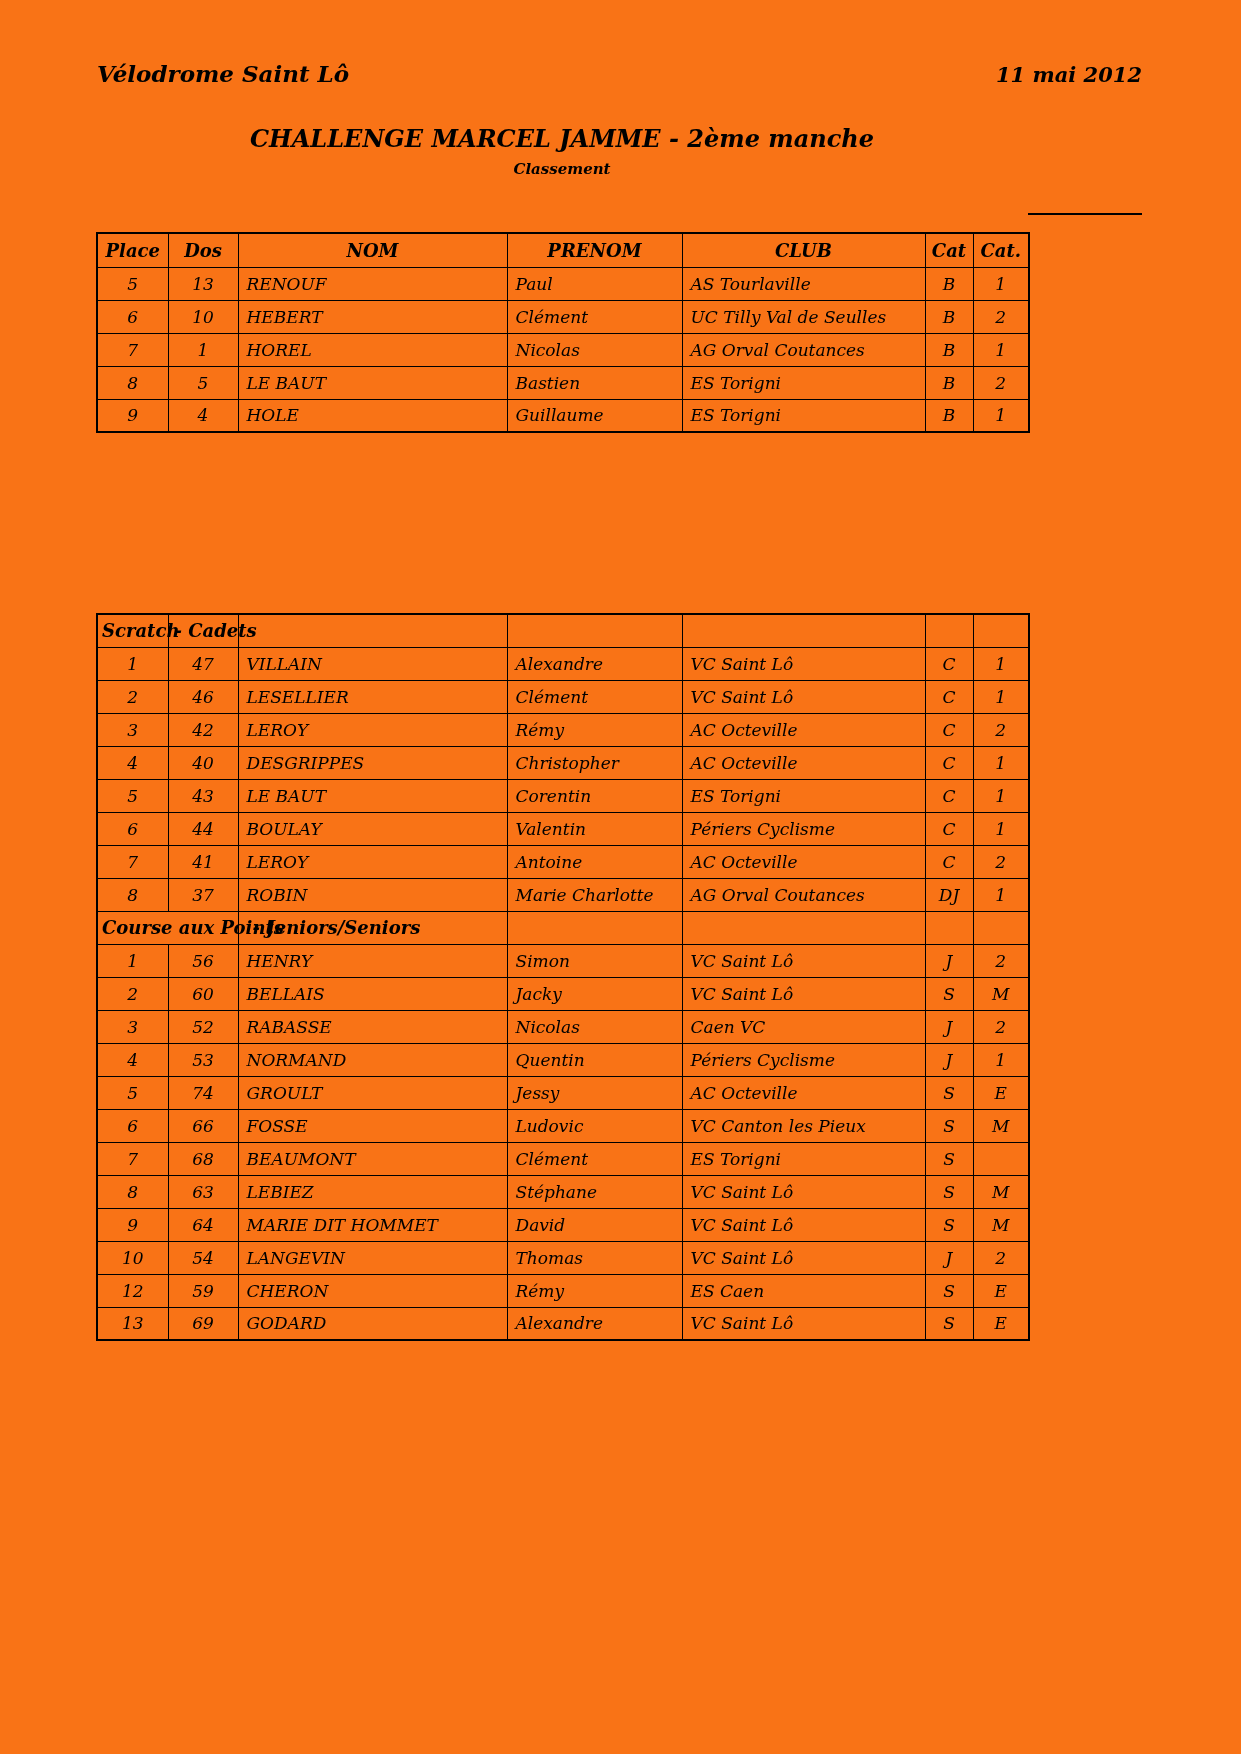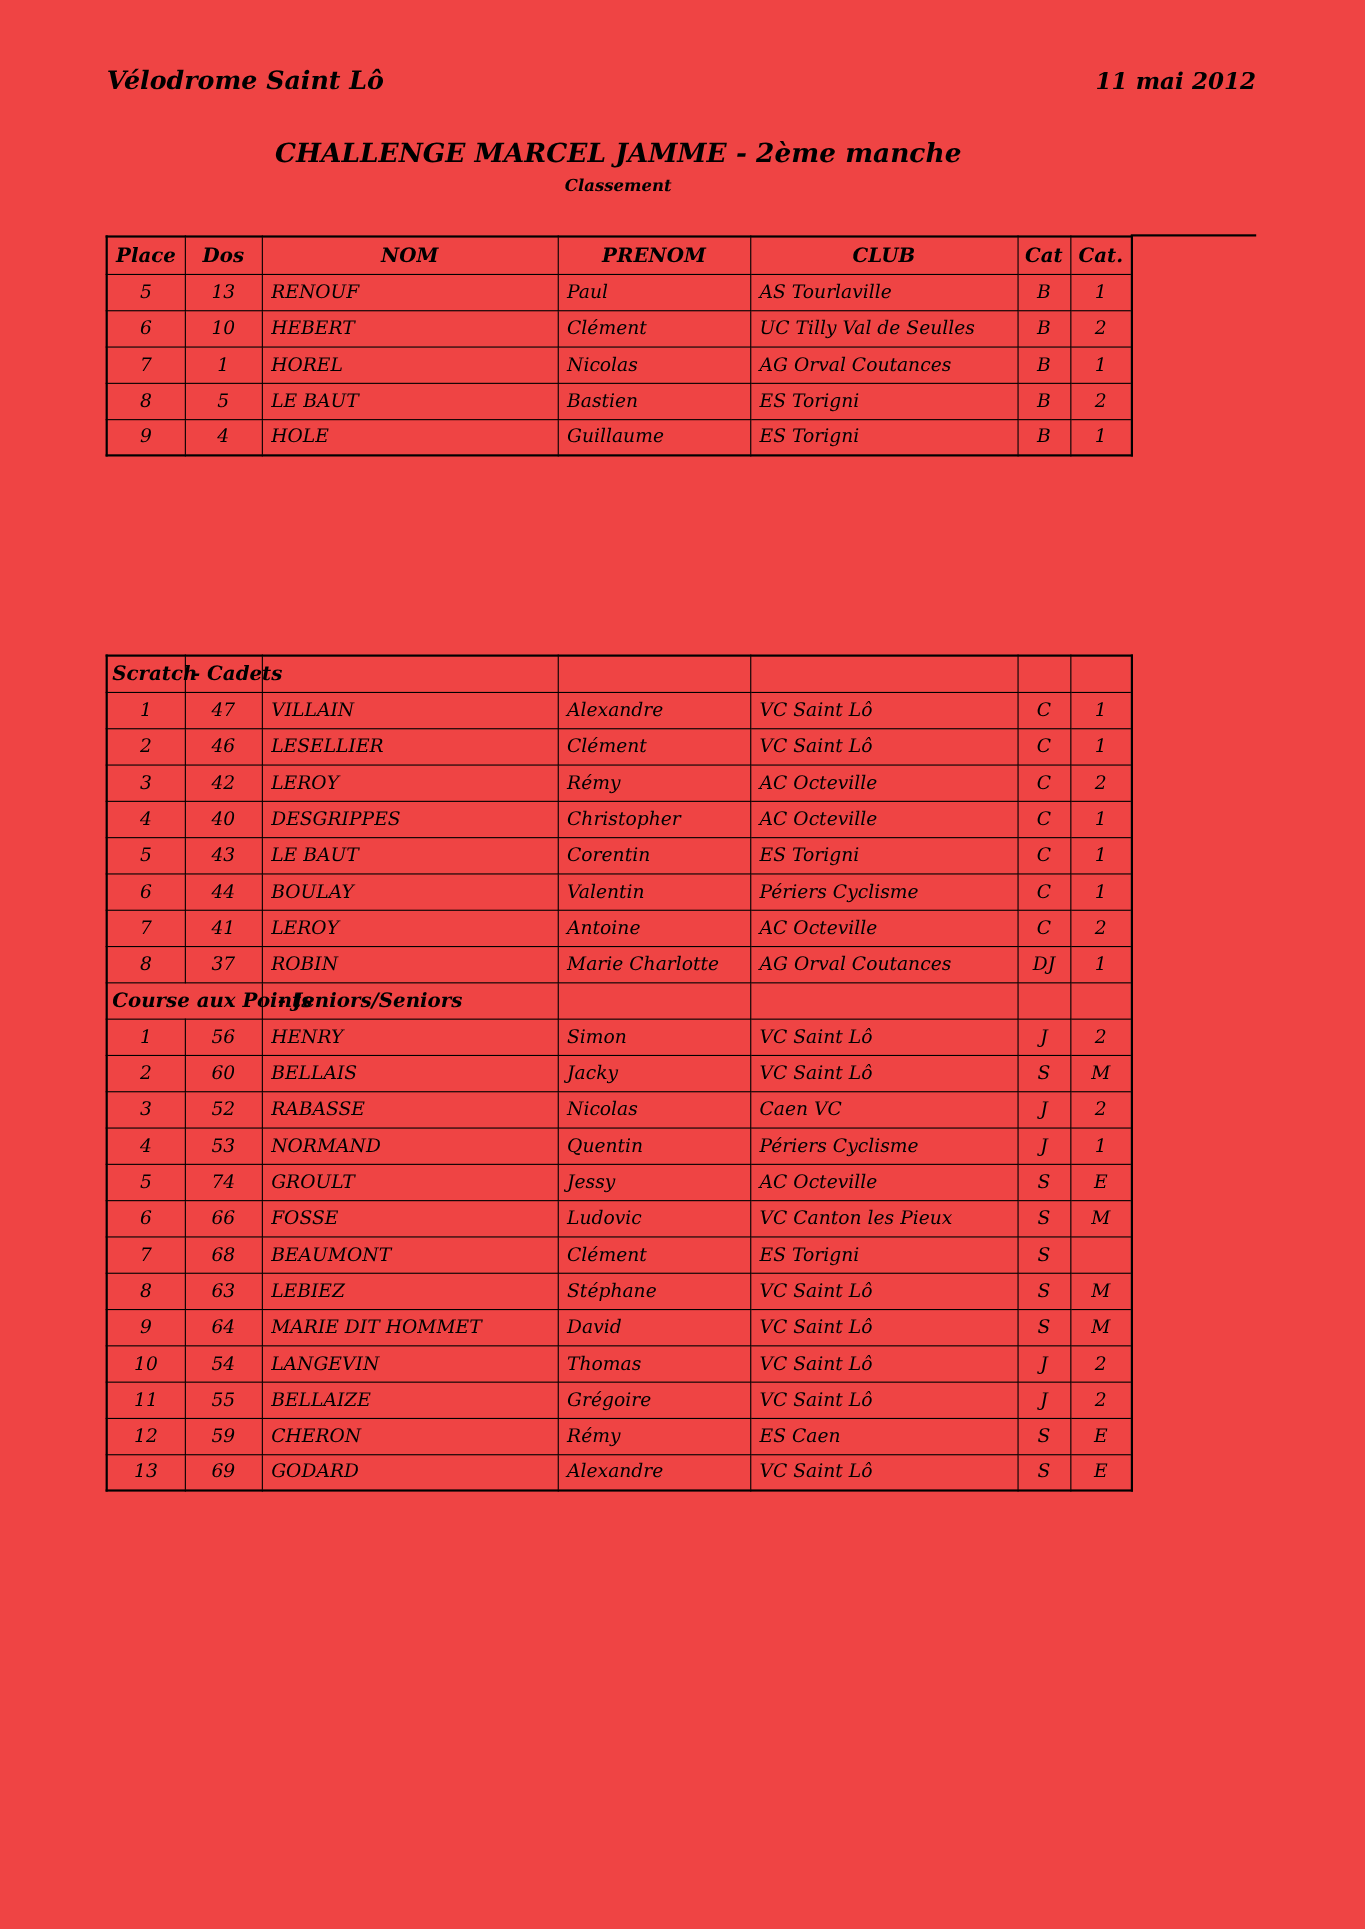--- a/index.html
+++ b/index.html
@@ -1,21 +1,21 @@
 <!DOCTYPE html>
 <html><head>
 <meta charset="utf-8">
 <style>
   * { margin:0; padding:0; box-sizing:border-box; }
   body { background:#888; }
   .page {
     position:relative;
     width:1241px; height:1754px;
     margin:0 auto;
-    background:#ef4444;
+    background:#f97316;
     font-family:"DejaVu Serif", serif;
     color:#000;
   }
   .header-row {
     position:absolute; left:97px; top:60px; width:1045px;
     display:flex; justify-content:space-between; align-items:baseline;
   }
   .venue { font-size:23px; font-weight:bold; font-style:italic; }
   .date  { font-size:21px; font-weight:bold; font-style:italic;margin-left:44px; }
   .title {
@@ -23,20 +23,21 @@
     text-align:center; font-size:24px; font-weight:bold; font-style:italic;
   }
   .subtitle {
     position:absolute; left:0; top:160px; width:1124px;
     text-align:center; font-size:15px; font-weight:bold; font-style:italic;
   }
   table.results {
     position:absolute; left:96px; width:932px;
     border-collapse:collapse; table-layout:fixed;
     border:2px solid #000;
+    margin-top:18px;
   }
   #t1 { top:214px; }
   #t2 { top:595px; }
   .topline-ext {
     position:absolute; left:1028px; top:213px; width:114px; height:0;
     border-top:2px solid #000;
   }
   col.c-place { width:71px; }
   col.c-dos   { width:70px; }
   col.c-nom   { width:269px; }
@@ -341,29 +342,20 @@
         <tr>
           <td>10</td>
           <td>54</td>
           <td>LANGEVIN</td>
           <td>Thomas</td>
           <td>VC Saint Lô</td>
           <td>J</td>
           <td>2</td>
         </tr>
         <tr>
-          <td>11</td>
-          <td>55</td>
-          <td>BELLAIZE</td>
-          <td>Grégoire</td>
-          <td>VC Saint Lô</td>
-          <td>J</td>
-          <td>2</td>
-        </tr>
-        <tr>
           <td>12</td>
           <td>59</td>
           <td>CHERON</td>
           <td>Rémy</td>
           <td>ES Caen</td>
           <td>S</td>
           <td>E</td>
         </tr>
         <tr>
           <td>13</td>

